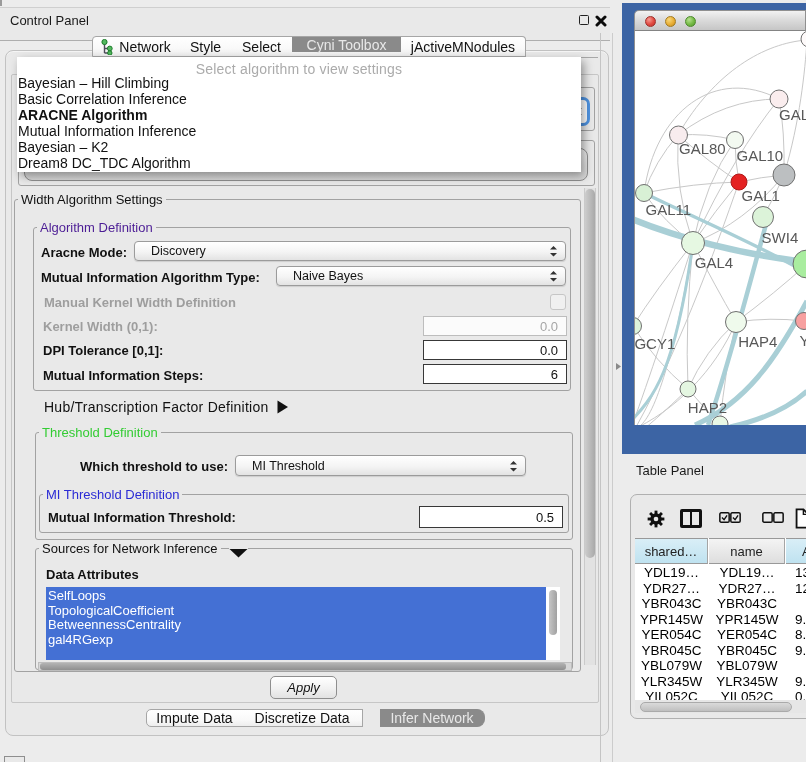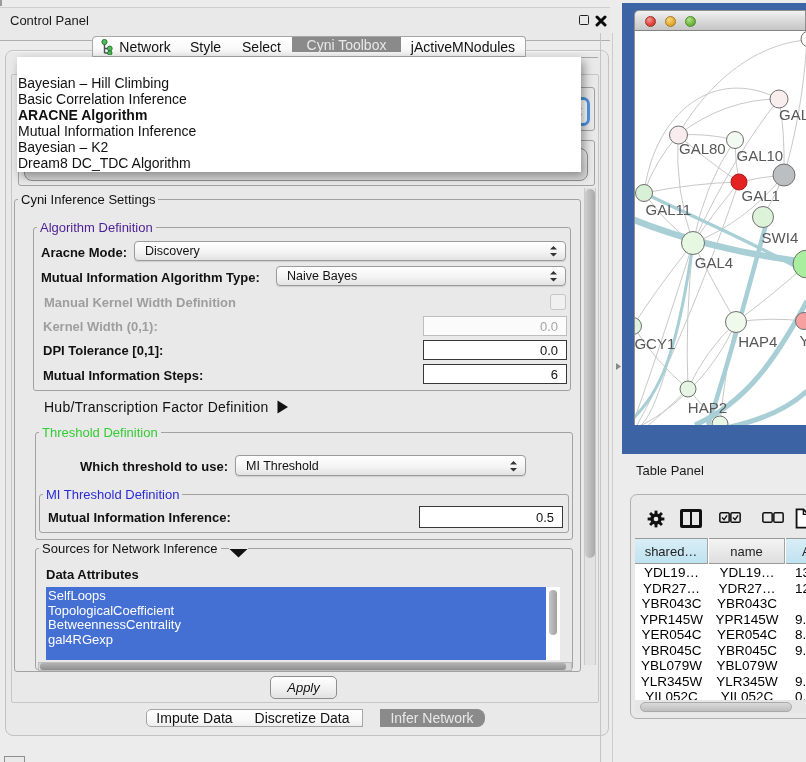--- a/index.html
+++ b/index.html
@@ -7,21 +7,21 @@
   body { font-family:"Liberation Sans", sans-serif; background:#ececec; position:relative; }
   .abs { position:absolute; }
   .lbl { position:absolute; font-size:13px; font-weight:bold; color:#111; white-space:nowrap; }
   .glbl { position:absolute; font-size:13px; font-weight:bold; color:#9e9e9e; white-space:nowrap; }
   .plain { position:absolute; font-size:13px; color:#111; white-space:nowrap; }
   .group { position:absolute; border:1px solid #a2a2a2; border-radius:3px; }
   .gtitle { position:absolute; font-size:13px; background:#e9e9e9; padding:0 3px; white-space:nowrap; }
   .combo { position:absolute; border:1px solid #9b9b9b; border-radius:4px;
            background:linear-gradient(#ffffff,#f4f4f4 55%,#e3e3e3);
            box-shadow:0 1px 1px rgba(0,0,0,0.12);
-           font-size:12.5px; color:#111; display:flex; align-items:center; padding-left:10px; }
+           font-size:12.5px; color:#111; display:flex; align-items:center; padding-left:16px; }
   .carrows { position:absolute; right:7px; top:50%; margin-top:-6px; }
   .field { position:absolute; background:#fff; border:1px solid #383838; font-size:13px; color:#111;
            text-align:right; padding-right:8px; display:flex; align-items:center; justify-content:flex-end; }
   .dfield { position:absolute; background:#fbfbfb; border:1px solid #bdbdbd; font-size:13px; color:#a6a6a6;
            text-align:right; padding-right:8px; display:flex; align-items:center; justify-content:flex-end; }
   .tab { position:absolute; top:36px; height:21px; background:linear-gradient(#ffffff,#f9f9f9 60%,#ededed);
          border:1px solid #a6a6a6; font-size:14px; color:#111; display:flex; align-items:center; justify-content:center; }
   .btab { position:absolute; top:709px; height:18px; background:linear-gradient(#ffffff,#f9f9f9 60%,#ededed);
          border:1px solid #a6a6a6; font-size:14px; color:#111; display:flex; align-items:center; justify-content:center; }
   .seltab { background:#8a8a8a !important; color:#e8e8e8 !important; border-color:#8b8b8b !important;margin-left:17px; }
@@ -61,35 +61,36 @@
 
 <div class="group" style="left:18px;top:87px;width:577px;height:44px;"></div>
 <div class="abs" style="left:552px;top:97px;width:38px;height:29px;border:3px solid #4f94e2;border-radius:7px;background:#fff;"></div>
 <svg class="abs" style="left:574px;top:103px;" width="9" height="18" viewBox="0 0 9 18">
   <path d="M1 6 L4.5 2 L8 6 Z M1 11 L8 11 L4.5 15 Z" fill="#777"></path>
 </svg>
 <div class="group" style="left:18px;top:140px;width:577px;height:46px;"></div>
 <div class="abs" style="left:24px;top:148px;width:564px;height:33px;border:1px solid #8f8f8f;border-radius:8px;background:linear-gradient(#f2f2f2,#d8d8d8);"></div>
 
 <div class="abs" style="left:17px;top:57px;width:564px;height:115px;background:#fff;box-shadow:3px 4px 9px rgba(0,0,0,0.38);">
+  <div style="position:absolute;left:0;top:4px;width:100%;text-align:center;font-size:14px;color:#ababab;letter-spacing:0.2px;">Select algorithm to view settings</div>
   <div style="position:absolute;left:1px;top:18px;font-size:14px;color:#111;line-height:16px;">
     Bayesian – Hill Climbing<br>
     Basic Correlation Inference<br>
     <b>ARACNE Algorithm</b><br>
     Mutual Information Inference<br>
     Bayesian – K2<br>
     Dream8 DC_TDC Algorithm
   </div>
 </div>
 
 <div class="abs" style="left:584px;top:188px;width:12px;height:477px;background:#e2e2e2;border-left:1px solid #cacaca;border-right:1px solid #cacaca;"></div>
 <div class="abs" style="left:584.5px;top:189px;width:10px;height:369px;background:linear-gradient(90deg,#cdcdcd,#a9a9a9);border-radius:5px;"></div>
 
 <div class="group" style="left:14px;top:199px;width:567px;height:473px;"></div>
-<div class="gtitle" style="left:18px;top:192px;color:#111;">Cyni Inference Settings</div>
+<div class="gtitle" style="left:18px;top:192px;color:#111;">Width Algorithm Settings</div>
 
 <div class="group" style="left:33px;top:227px;width:538px;height:164px;"></div>
 <div class="gtitle" style="left:37px;top:220px;color:#4c1d95;">Algorithm Definition</div>
 
 <div class="lbl" style="left:41px;top:245px;">Aracne Mode:</div>
 <div class="combo" style="left:134px;top:241px;width:432px;height:20px;">Discovery
   <svg class="carrows" width="9" height="13" viewBox="0 0 9 13">
       <path d="M1 4.5 L4.5 1 L8 4.5 Z M1 8 L8 8 L4.5 11.5 Z" fill="#333"></path>
     </svg>
 </div>
@@ -117,21 +118,21 @@
 <div class="gtitle" style="left:39px;top:425px;color:#33cc33;">Threshold Definition</div>
 <div class="lbl" style="left:80px;top:459px;">Which threshold to use:</div>
 <div class="combo" style="left:235px;top:455px;width:291px;height:21px;">MI Threshold
   <svg class="carrows" width="9" height="13" viewBox="0 0 9 13">
       <path d="M1 4.5 L4.5 1 L8 4.5 Z M1 8 L8 8 L4.5 11.5 Z" fill="#333"></path>
     </svg>
 </div>
 
 <div class="group" style="left:39px;top:494px;width:530px;height:39px;"></div>
 <div class="gtitle" style="left:43px;top:487px;color:#2b2bd5;">MI Threshold Definition</div>
-<div class="lbl" style="left:48px;top:510px;">Mutual Information Inference:</div>
+<div class="lbl" style="left:48px;top:510px;">Mutual Information Threshold:</div>
 <div class="field" style="left:419px;top:506px;width:144px;height:22px;">0.5</div>
 
 <div class="group" style="left:35px;top:548px;width:538px;height:122px;"></div>
 <div class="gtitle" style="left:39px;top:541px;color:#111;">Sources for Network Inference</div>
 <svg class="abs" style="left:229px;top:548px;background:#e9e9e9;" width="19" height="10" viewBox="0 0 19 10">
     <path d="M0.5 1 L18.5 1 L9.5 9.5 Z" fill="#111"></path>
   </svg>
 <div class="lbl" style="left:46px;top:567px;">Data Attributes</div>
 
 <div class="abs" style="left:46px;top:587px;width:514px;height:73px;background:#fff;">

